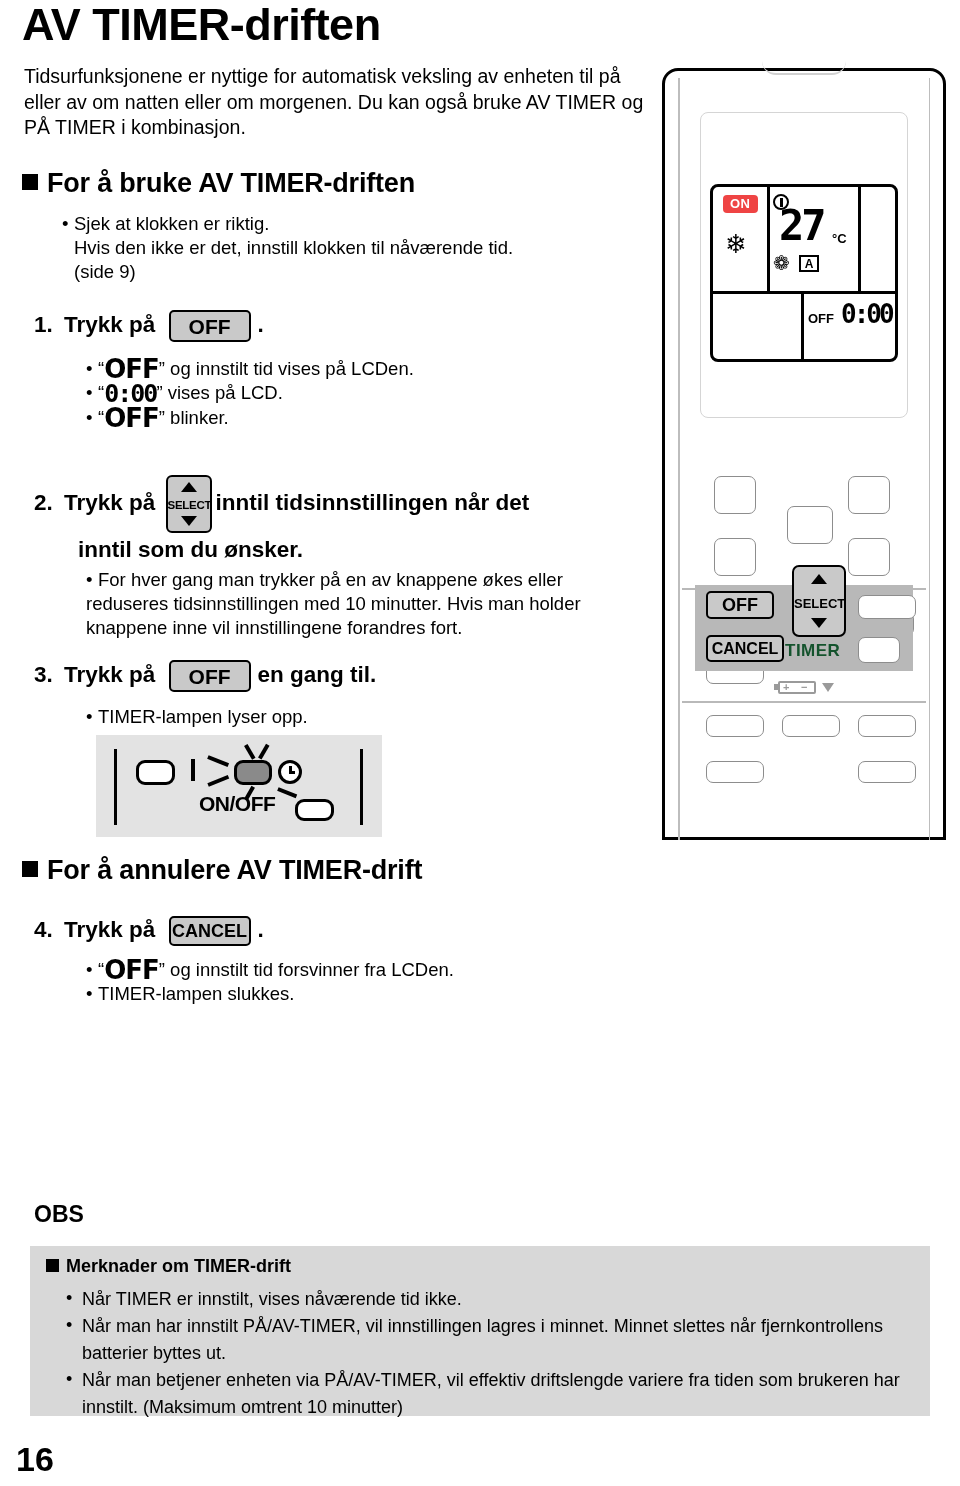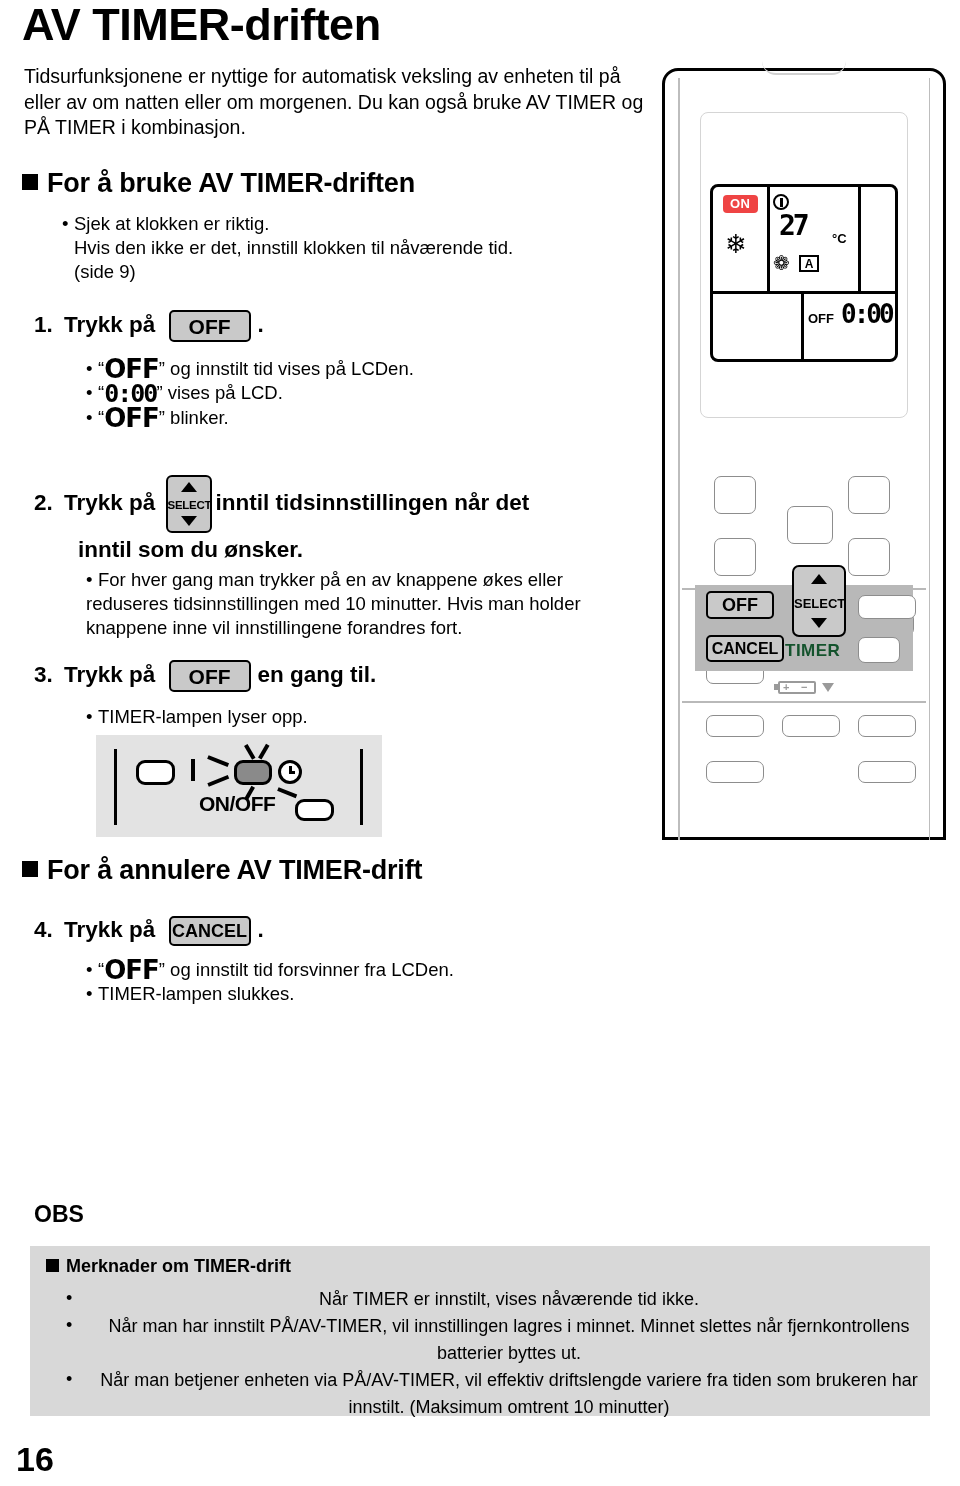--- a/index.html
+++ b/index.html
@@ -217,21 +217,21 @@
     margin-right: 7px; vertical-align: 0px;
   }
   #obs-box .notes {
     position: absolute; left: 36px; top: 40px; width: 870px;
     font-size: 18px; line-height: 27px;
   }
   #obs-box .notes li { list-style: none; position: relative; padding-left: 16px; }
   #obs-box .notes li::before {
     content: "•"; position: absolute; left: 0; top: -1px;
   }
-  #obs-box .notes ul { margin: 0; padding: 0; text-align: center; }
+  #obs-box .notes ul { margin: 0; padding: 0; }
 
   #page-num {
     position: absolute; left: 16px; top: 1440px;
     font-size: 34px; font-weight: bold;
   }
 
   
   #remote {
     position: absolute;
     left: 662px; top: 68px;
@@ -296,21 +296,21 @@
     border: 2px solid #000; border-radius: 50%;
     background: #fff;
   }
   #lcd .thermo::before {
     content: ""; position: absolute; left: 4.5px; top: 1.5px;
     width: 3px; height: 9px; background: #000;
   }
   #lcd .temp {
     position: absolute; left: 66px; top: 18px;
     font-family: "DejaVu Sans Mono", monospace;
-    font-size: 28px; font-weight: bold;
+    font-size: 42px; font-weight: bold;
     letter-spacing: -3px;
     line-height: 42px;
   }
   #lcd .degc {
     position: absolute; left: 119px; top: 44px;
     font-size: 13px; font-weight: bold;
   }
   #lcd .fan {
     position: absolute; left: 60px; top: 66px;
     font-size: 20px; line-height: 20px;

